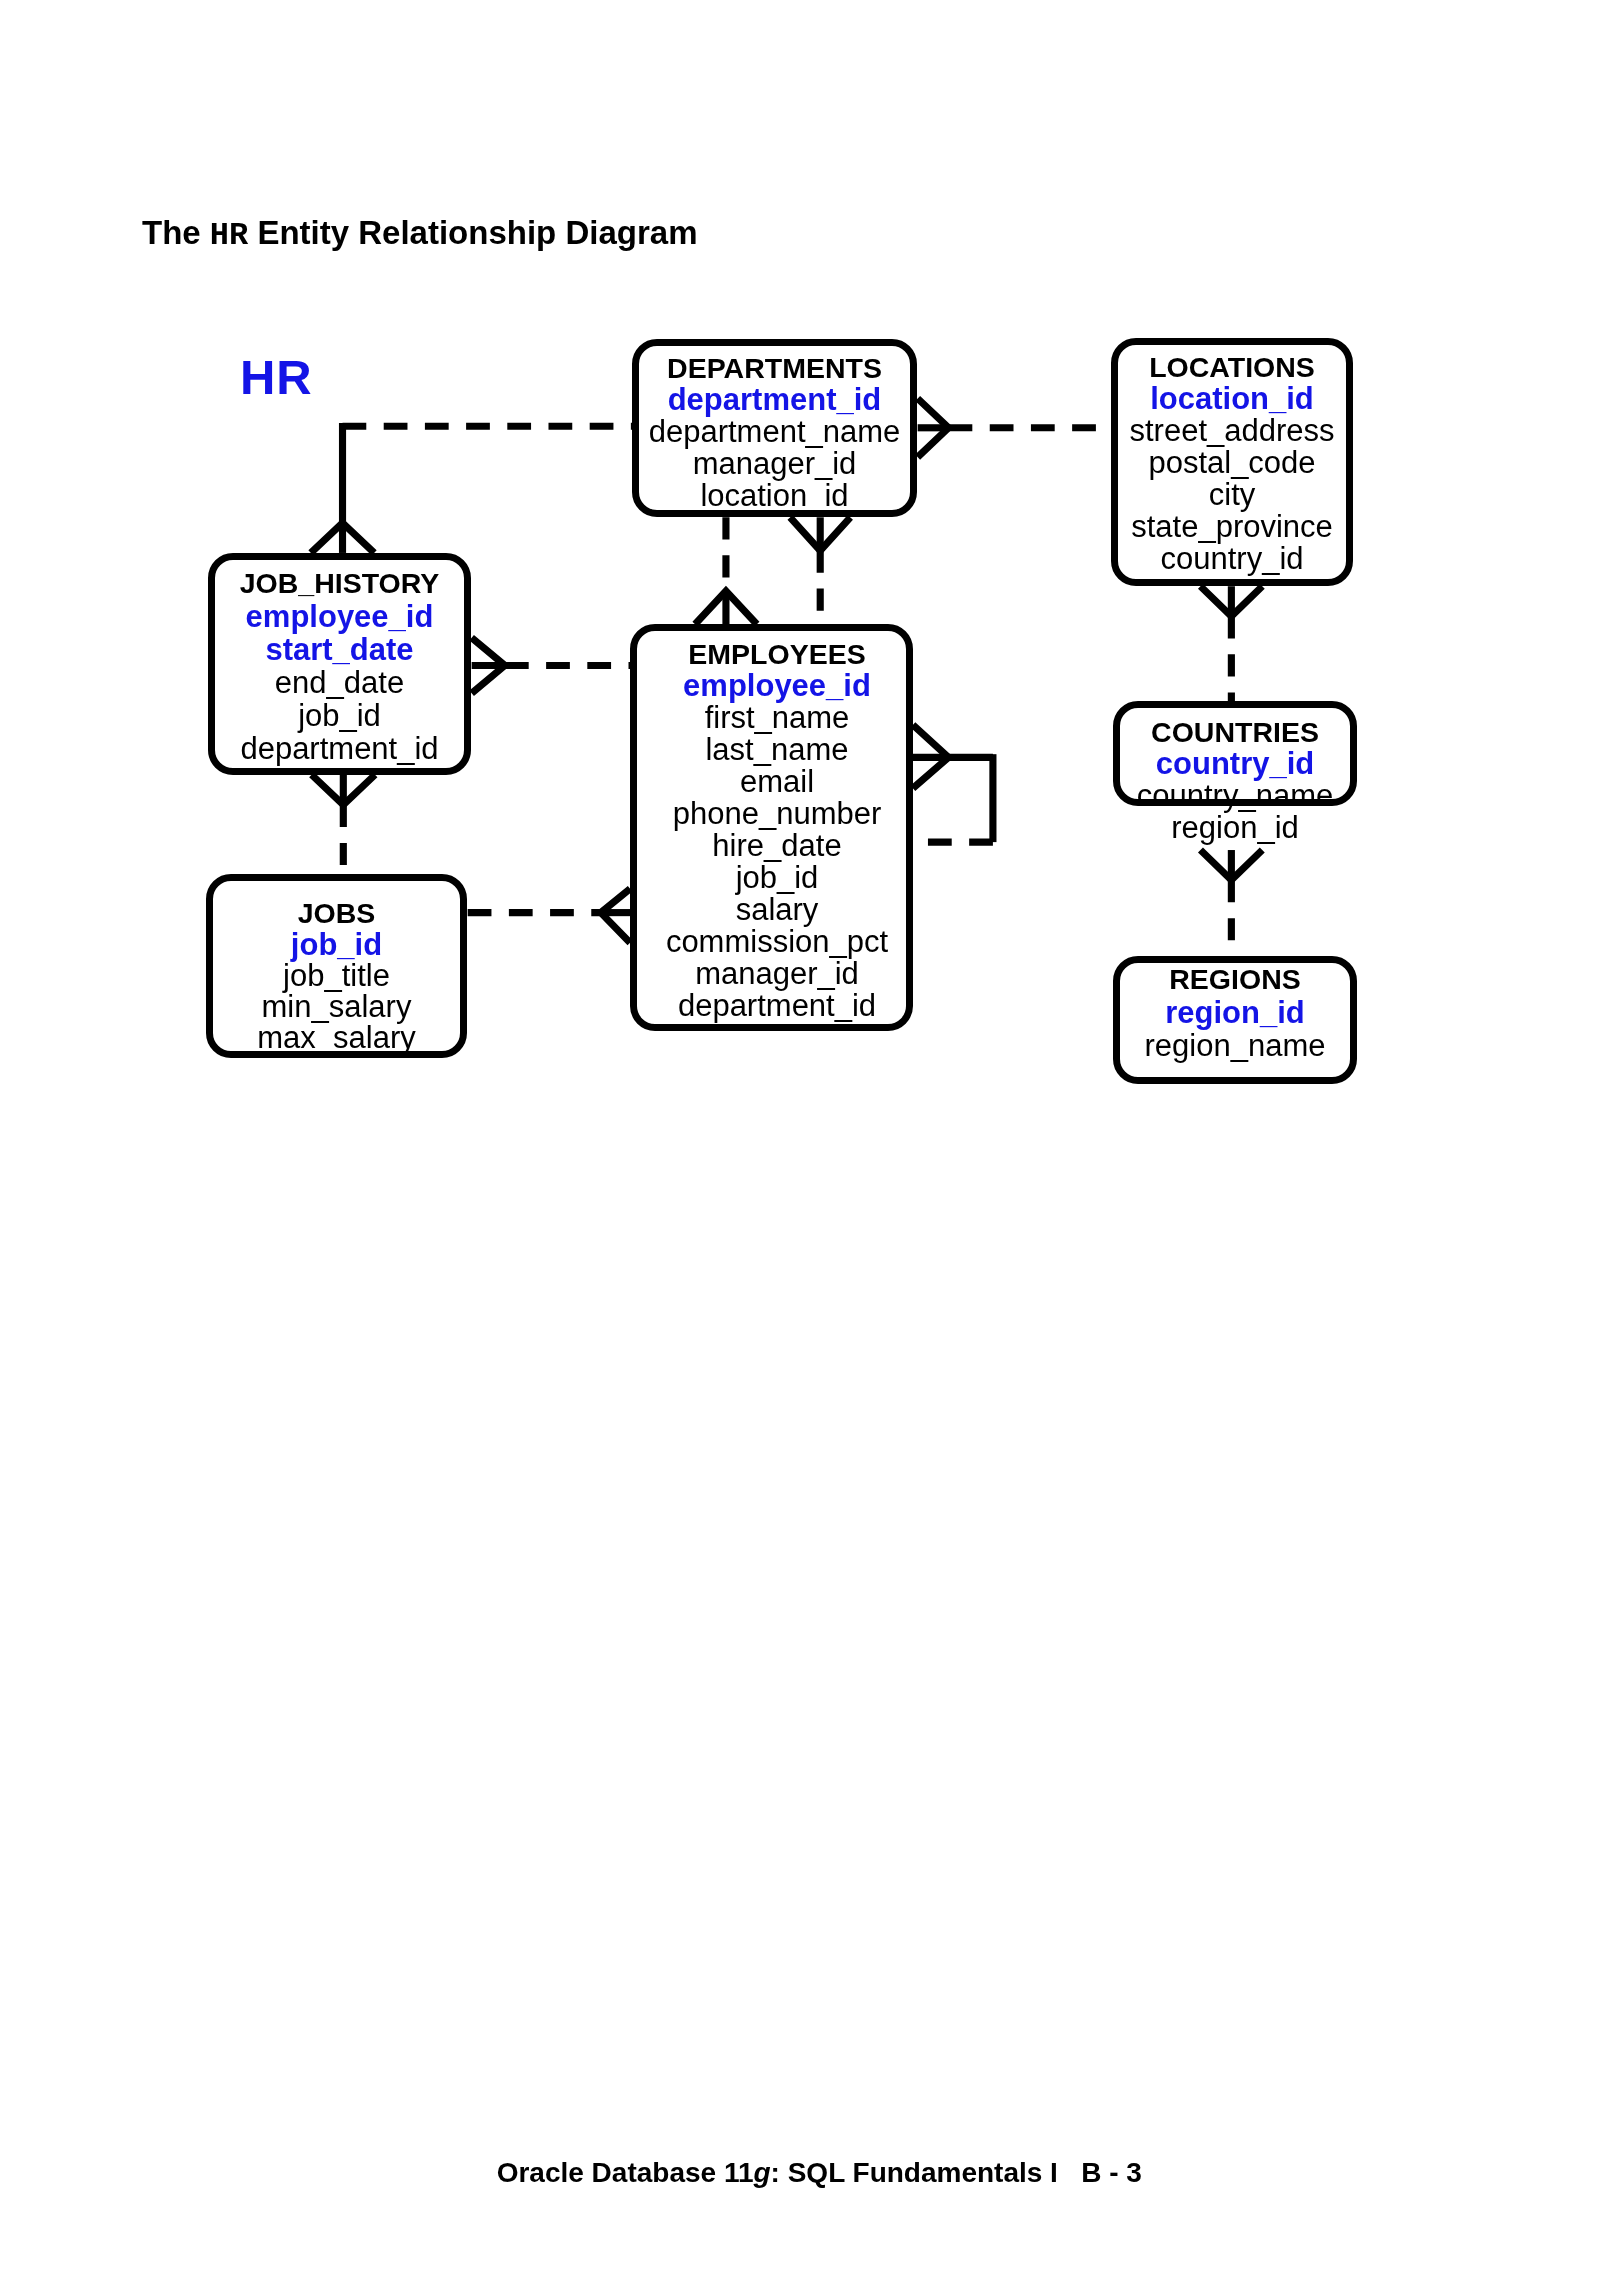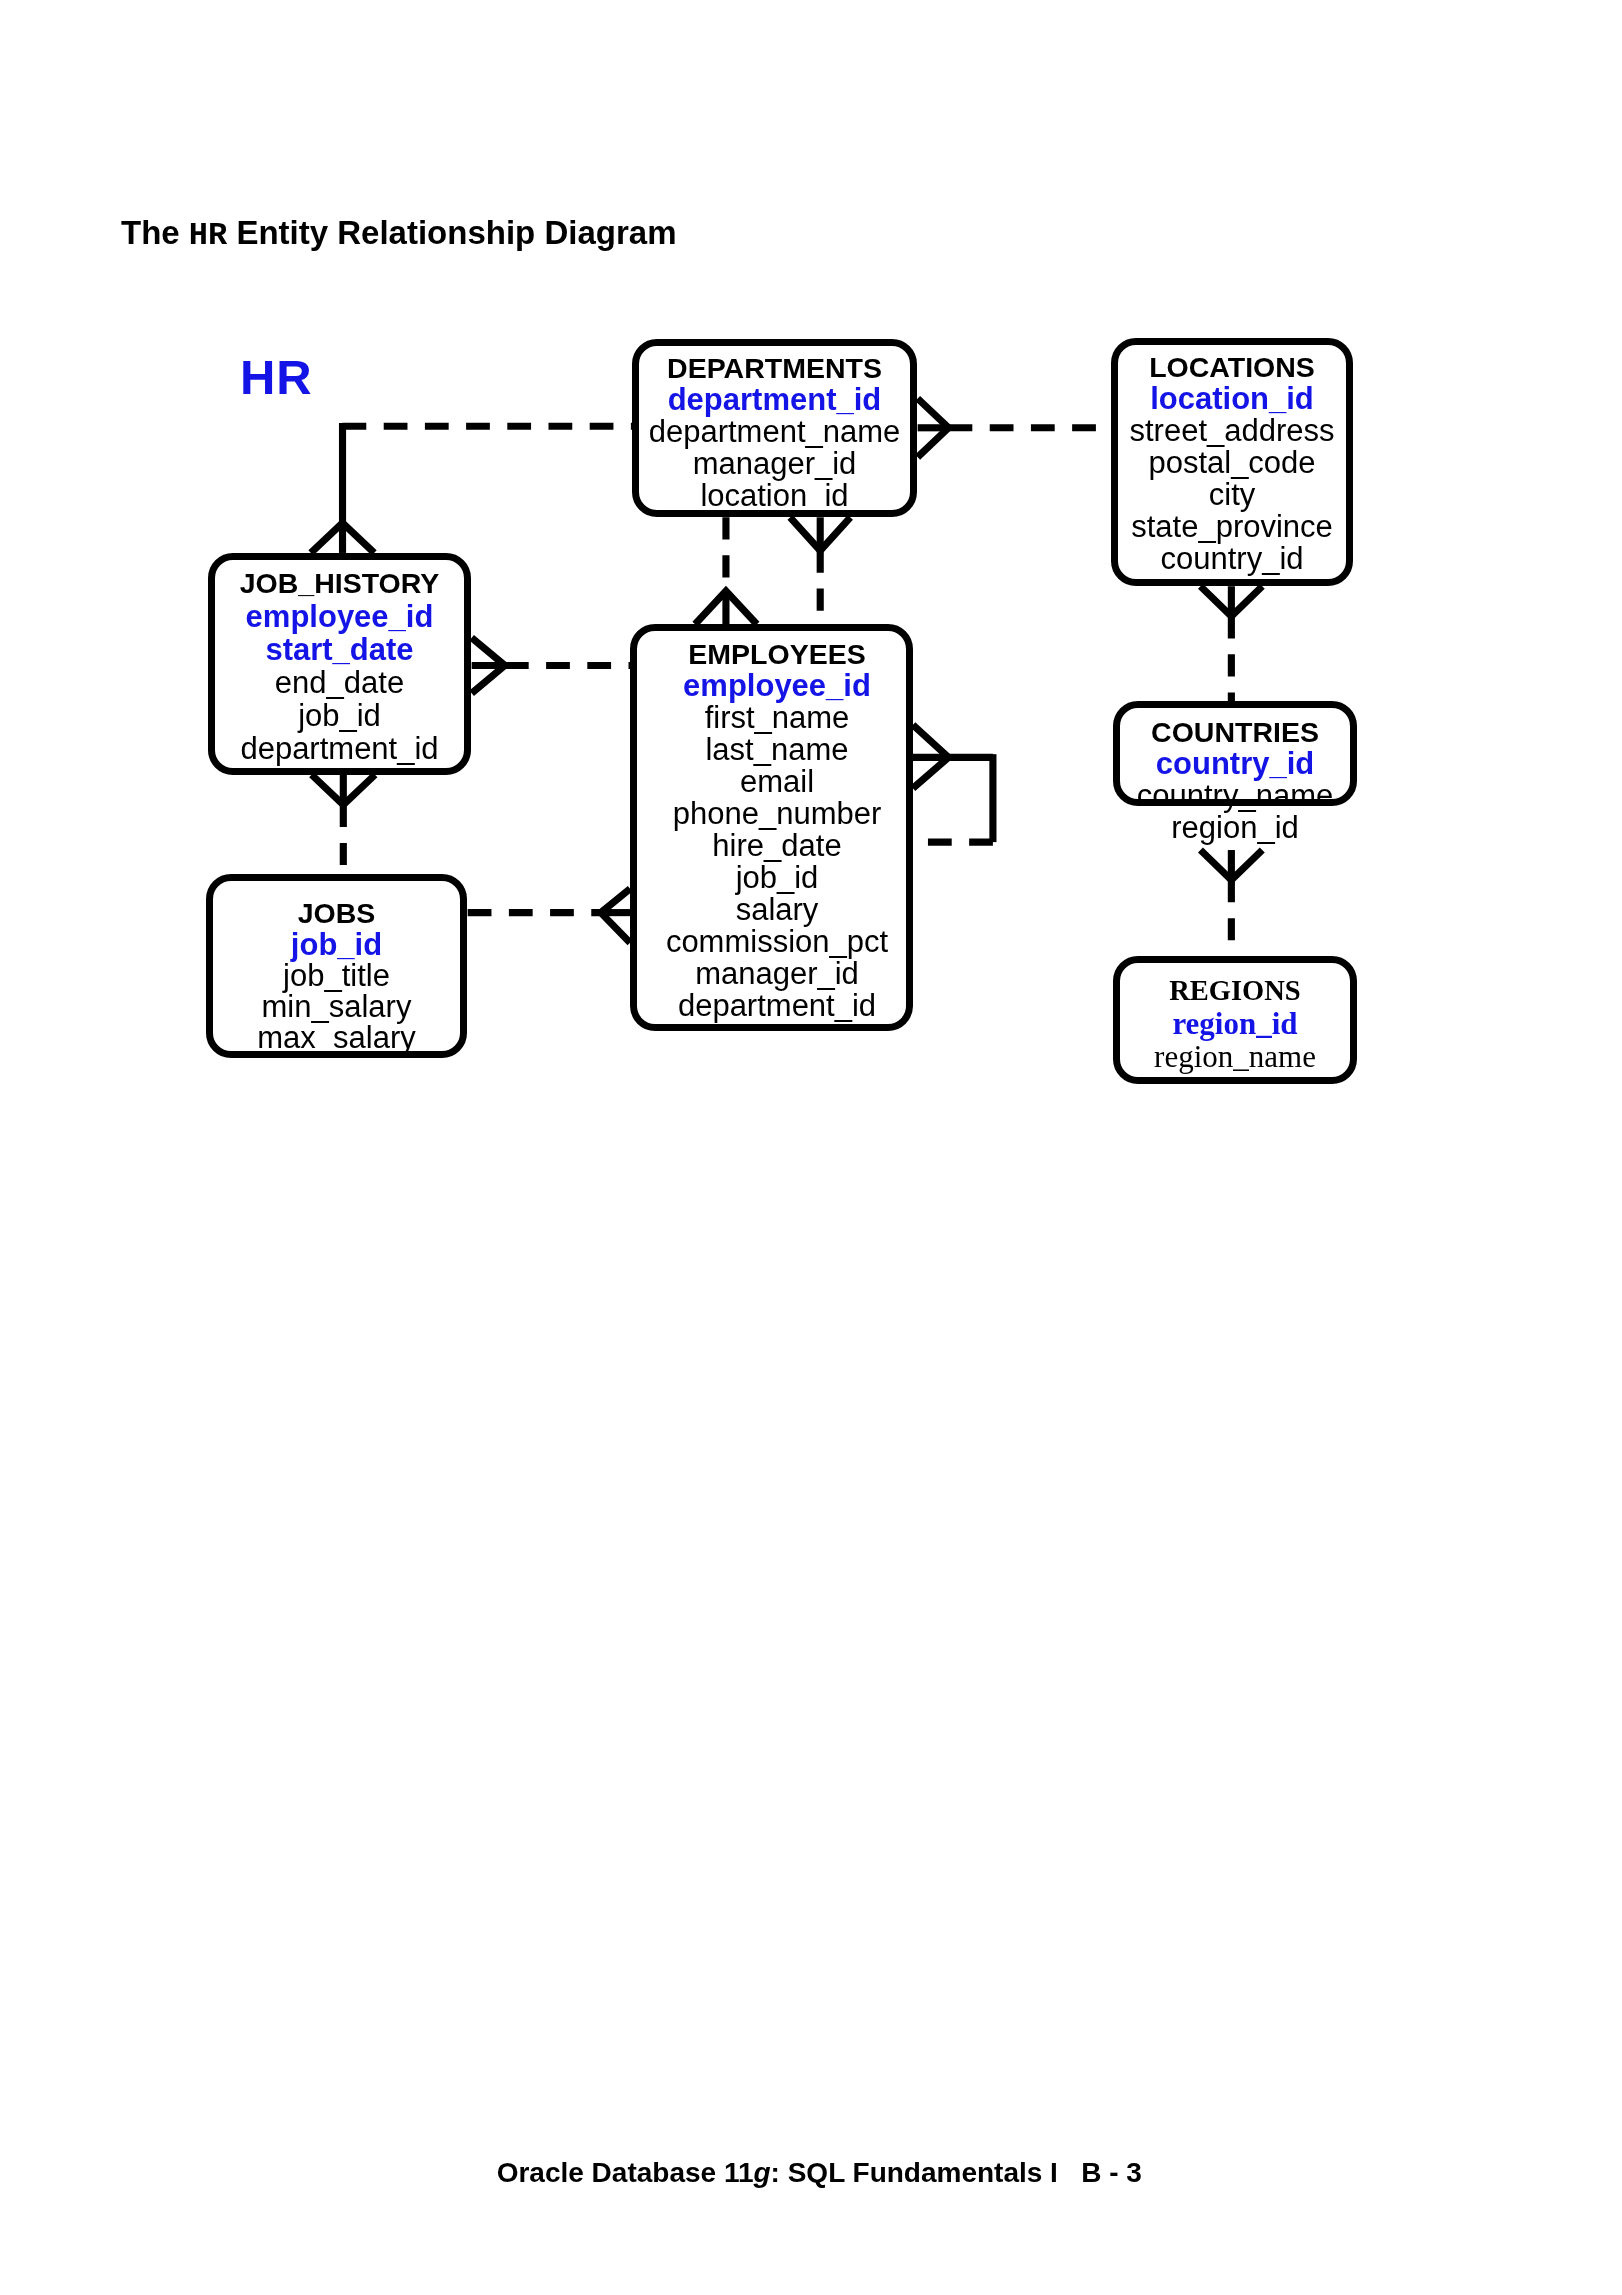--- a/index.html
+++ b/index.html
@@ -5,21 +5,21 @@
   html,body{margin:0;padding:0;}
   body{
     width:1623px;height:2295px;
     background:#ffffff;
     position:relative;
     font-family:"Liberation Sans", sans-serif;
     color:#000;
     overflow:hidden;
   }
   .page-title{
-    position:absolute;left:121px;top:214px;
+    position:absolute;left:142px;top:214px;
     font-size:33px;font-weight:bold;letter-spacing:0;
     white-space:nowrap;
   }
   .page-title .mono{
     font-family:"Liberation Mono", monospace;
     font-weight:bold;font-size:32px;
   }
   .schema-label{
     position:absolute;left:240px;top:349px;
     font-size:49px;font-weight:bold;color:#1414e6;
@@ -189,21 +189,21 @@
 <div class="entity" style="left:206px;top:874px;width:261px;height:184px;--lh:31px;padding-top:17px;">
   <div class="ename">JOBS</div>
   <div>
       <div class="attr pk">job_id</div>
       <div class="attr">job_title</div>
       <div class="attr">min_salary</div>
       <div class="attr">max_salary</div>
     </div>
 </div>
 
-<div class="entity" style="left:1113px;top:956px;width:244px;height:128px;--lh:33px;padding-top:11px;font-family:Liberation Serif, serif;">
+<div class="entity" style="left:1113px;top:956px;width:244px;height:128px;--lh:33px;">
   <div class="ename">REGIONS</div>
   <div>
       <div class="attr pk">region_id</div>
       <div class="attr">region_name</div>
     </div>
 </div>
 
 <div class="footer">
   <span>Oracle Database 11</span><span class="ital">g</span><span>: SQL Fundamentals I   B - 3</span>
 </div>

